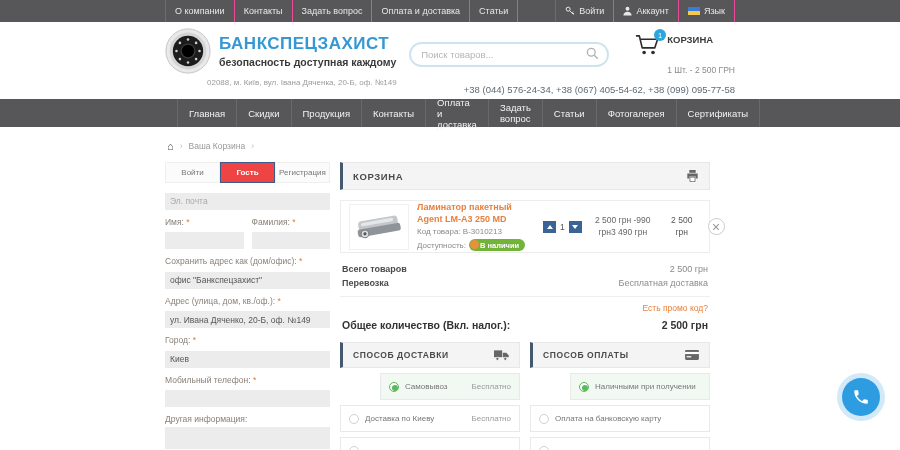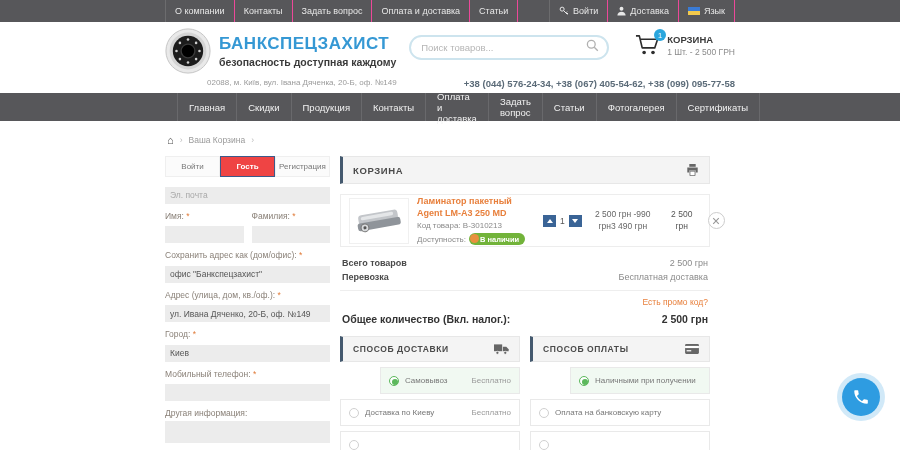--- a/index.html
+++ b/index.html
@@ -36,22 +36,22 @@
     border:2px solid #cde4ee; border-radius:14px; padding:0 8px 0 10px; background:#fff; }
   .search-box input { border:none; outline:none; flex:1; font-size:9.5px; color:#555;
     font-family:"Liberation Sans",sans-serif; background:transparent; }
   .search-box input::placeholder { color:#b5b5b5; }
   .cart-widget { display:flex; align-items:flex-start; gap:7px; cursor:pointer; }
   .cart-icon-wrap { position:relative; }
   .cart-badge { position:absolute; top:-5px; right:-6px; background:#2aa6dd; color:#fff;
     width:12px; height:12px; border-radius:50%; font-size:7.5px; display:flex;
     align-items:center; justify-content:center; }
   .cart-texts .t1 { font-size:9.5px; font-weight:bold; color:#3a3a3a; }
-  .cart-texts .t2 { font-size:8.5px; color:#8a8a8a; margin-top:2px; }
-  .phones { font-size:9.5px; color:#5b6b78; margin-top:18px; text-align:right;font-weight:bold; }
+  .cart-texts .t2 { font-size:8.5px; color:#8a8a8a; margin-top:20px; }
+  .phones { font-size:9.5px; color:#5b6b78; margin-top:9px; text-align:right; }
 
   
   .nav { background:#57575a; height:28px; }
   .nav-inner { display:flex; align-items:center; height:28px; padding-left:12px; }
   .nav-item { color:#f2f2f2; font-size:9.5px; padding:0 11px; height:28px;
     display:flex; align-items:center; border-right:1px solid #69696c; cursor:pointer; }
   .nav-item:first-child { border-left:1px solid #69696c; }
 
   
   .breadcrumb { display:flex; align-items:center; gap:6px; margin:13px 0 10px 2px;
@@ -162,21 +162,21 @@
         </span>
         <span>Войти</span>
       </span>
       <span class="tlink">
         <span class="ticon">
           <svg width="9" height="10" viewBox="0 0 12 13">
               <circle cx="6" cy="3.5" r="2.6" fill="#e8e8e8"></circle>
               <path d="M0.5 12.5 c0-3.2 2.5-5 5.5-5 s5.5 1.8 5.5 5z" fill="#e8e8e8"></path>
             </svg>
         </span>
-        <span>Доставка</span>
+        <span>Аккаунт</span>
       </span>
       <span class="tlink">
         <span class="flag">
             <span class="b"></span>
             <span class="y"></span>
           </span>
         <span>Язык</span>
       </span>
     </div>
   </div>

